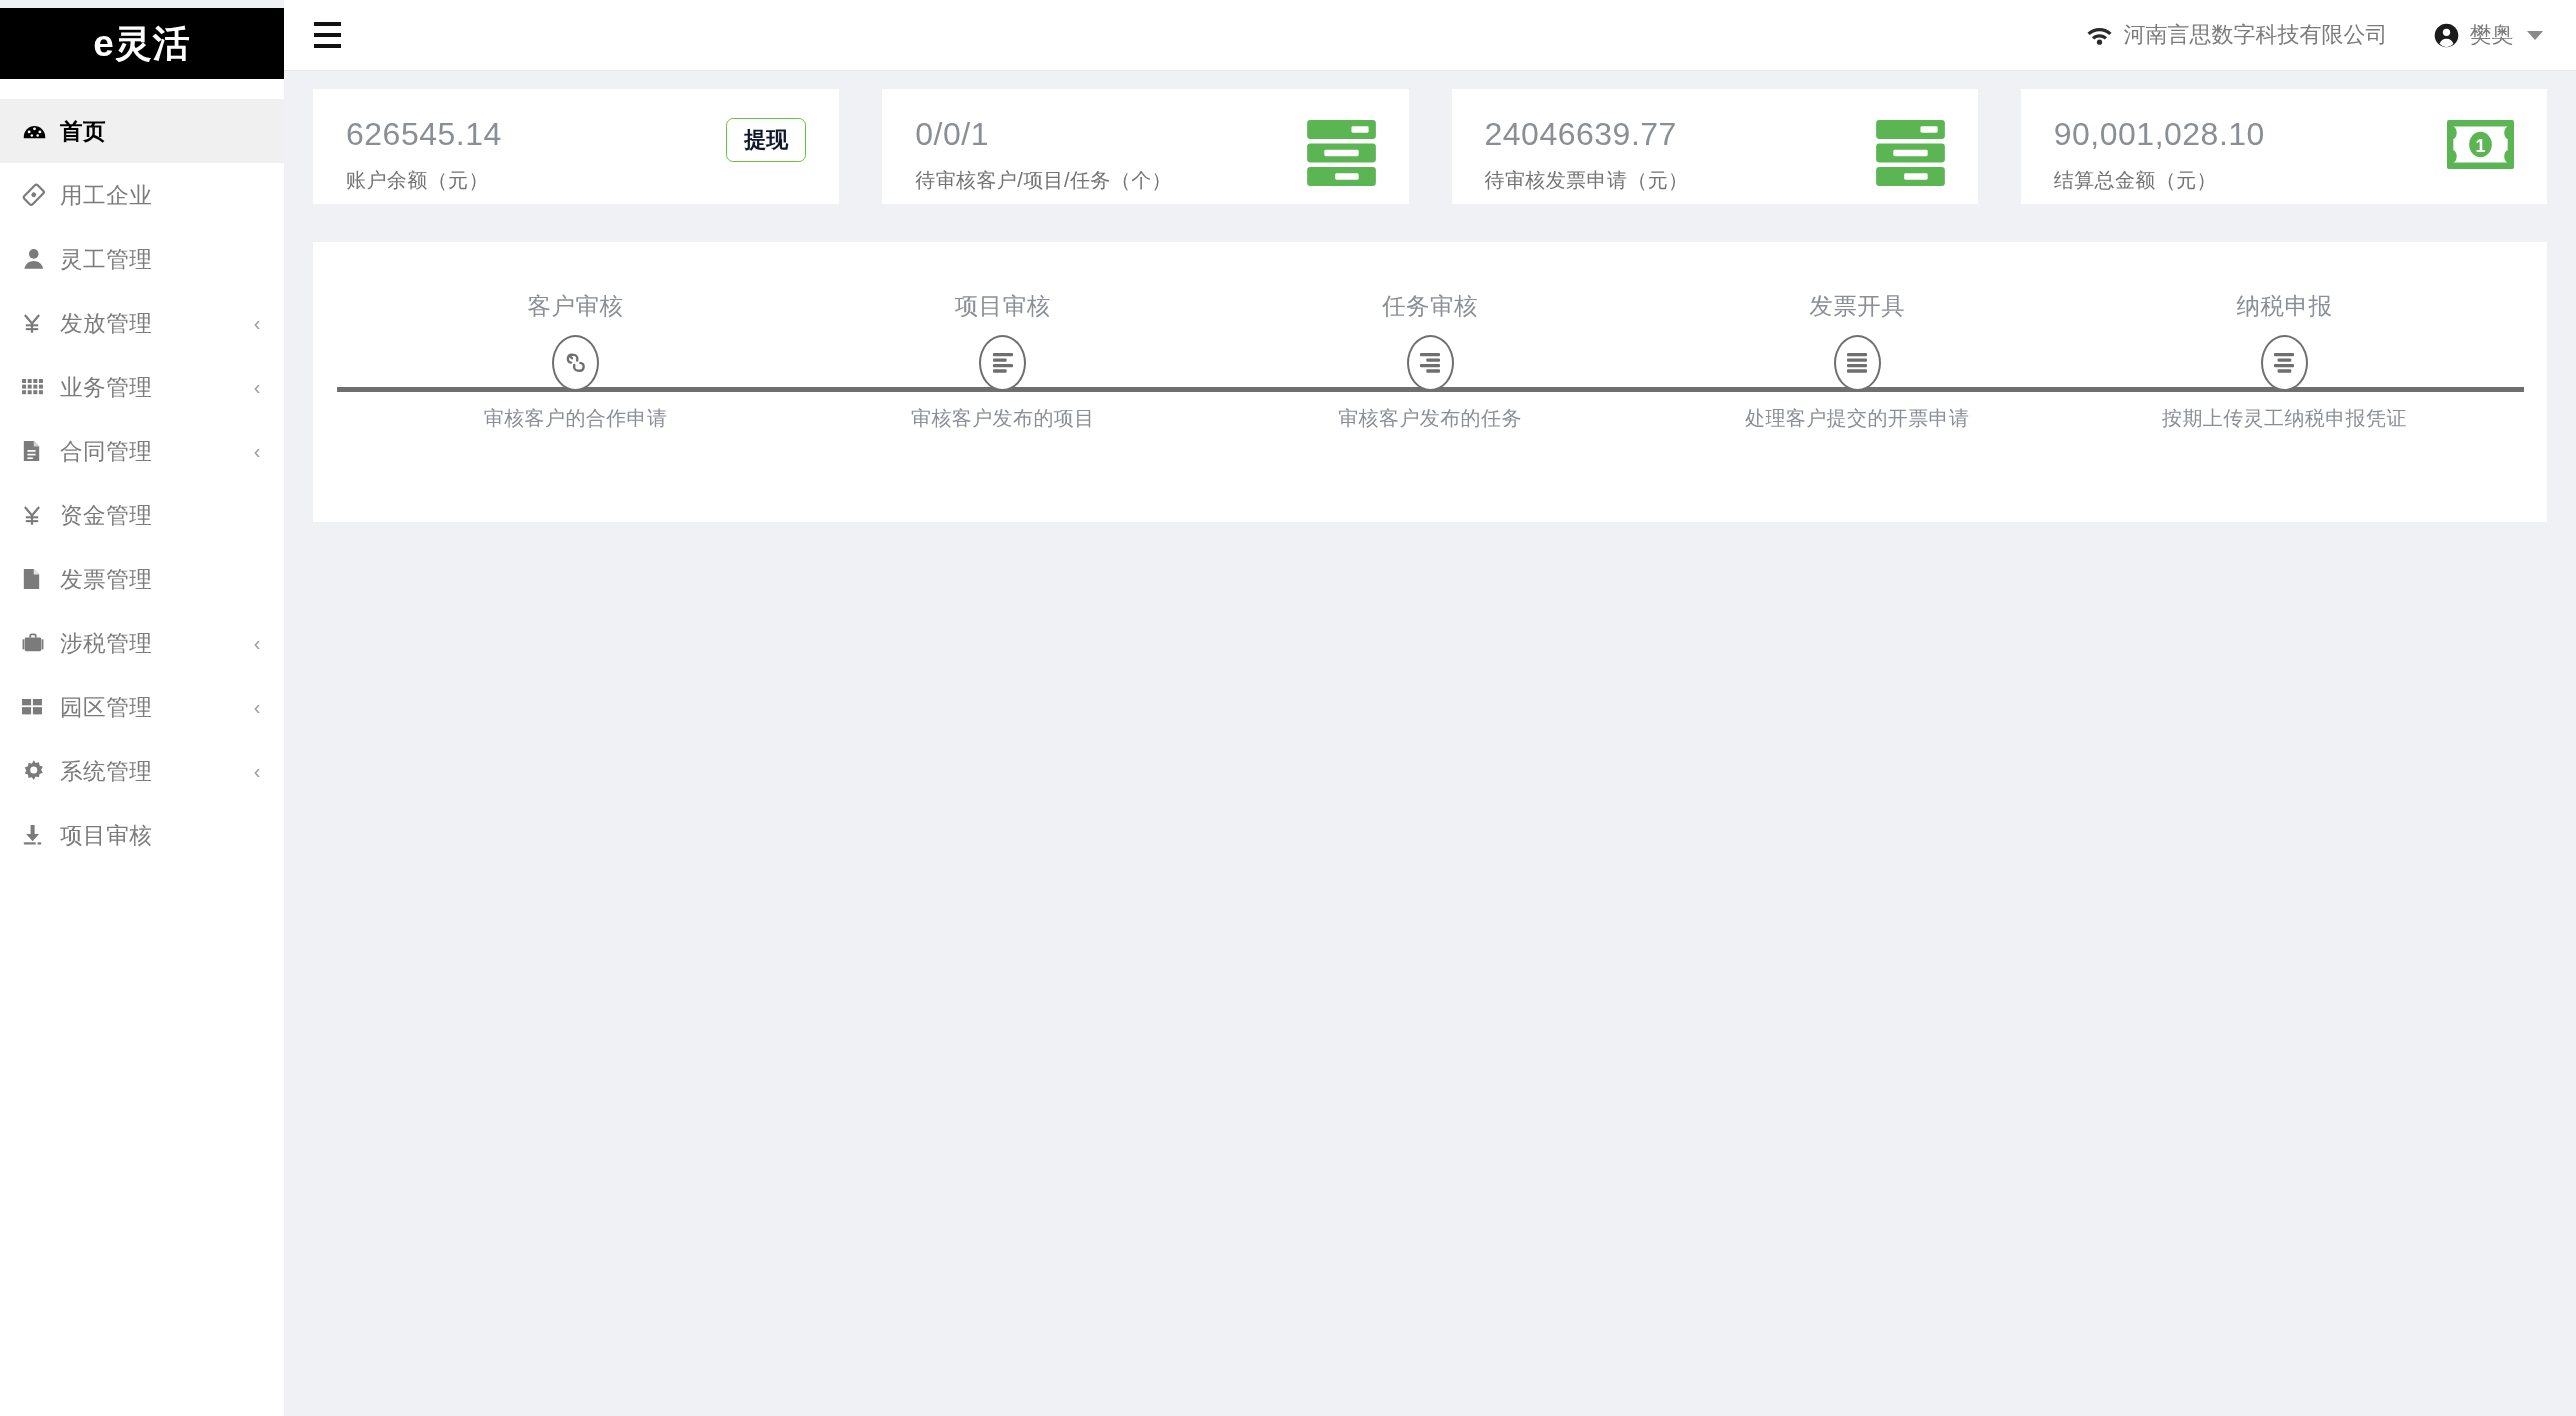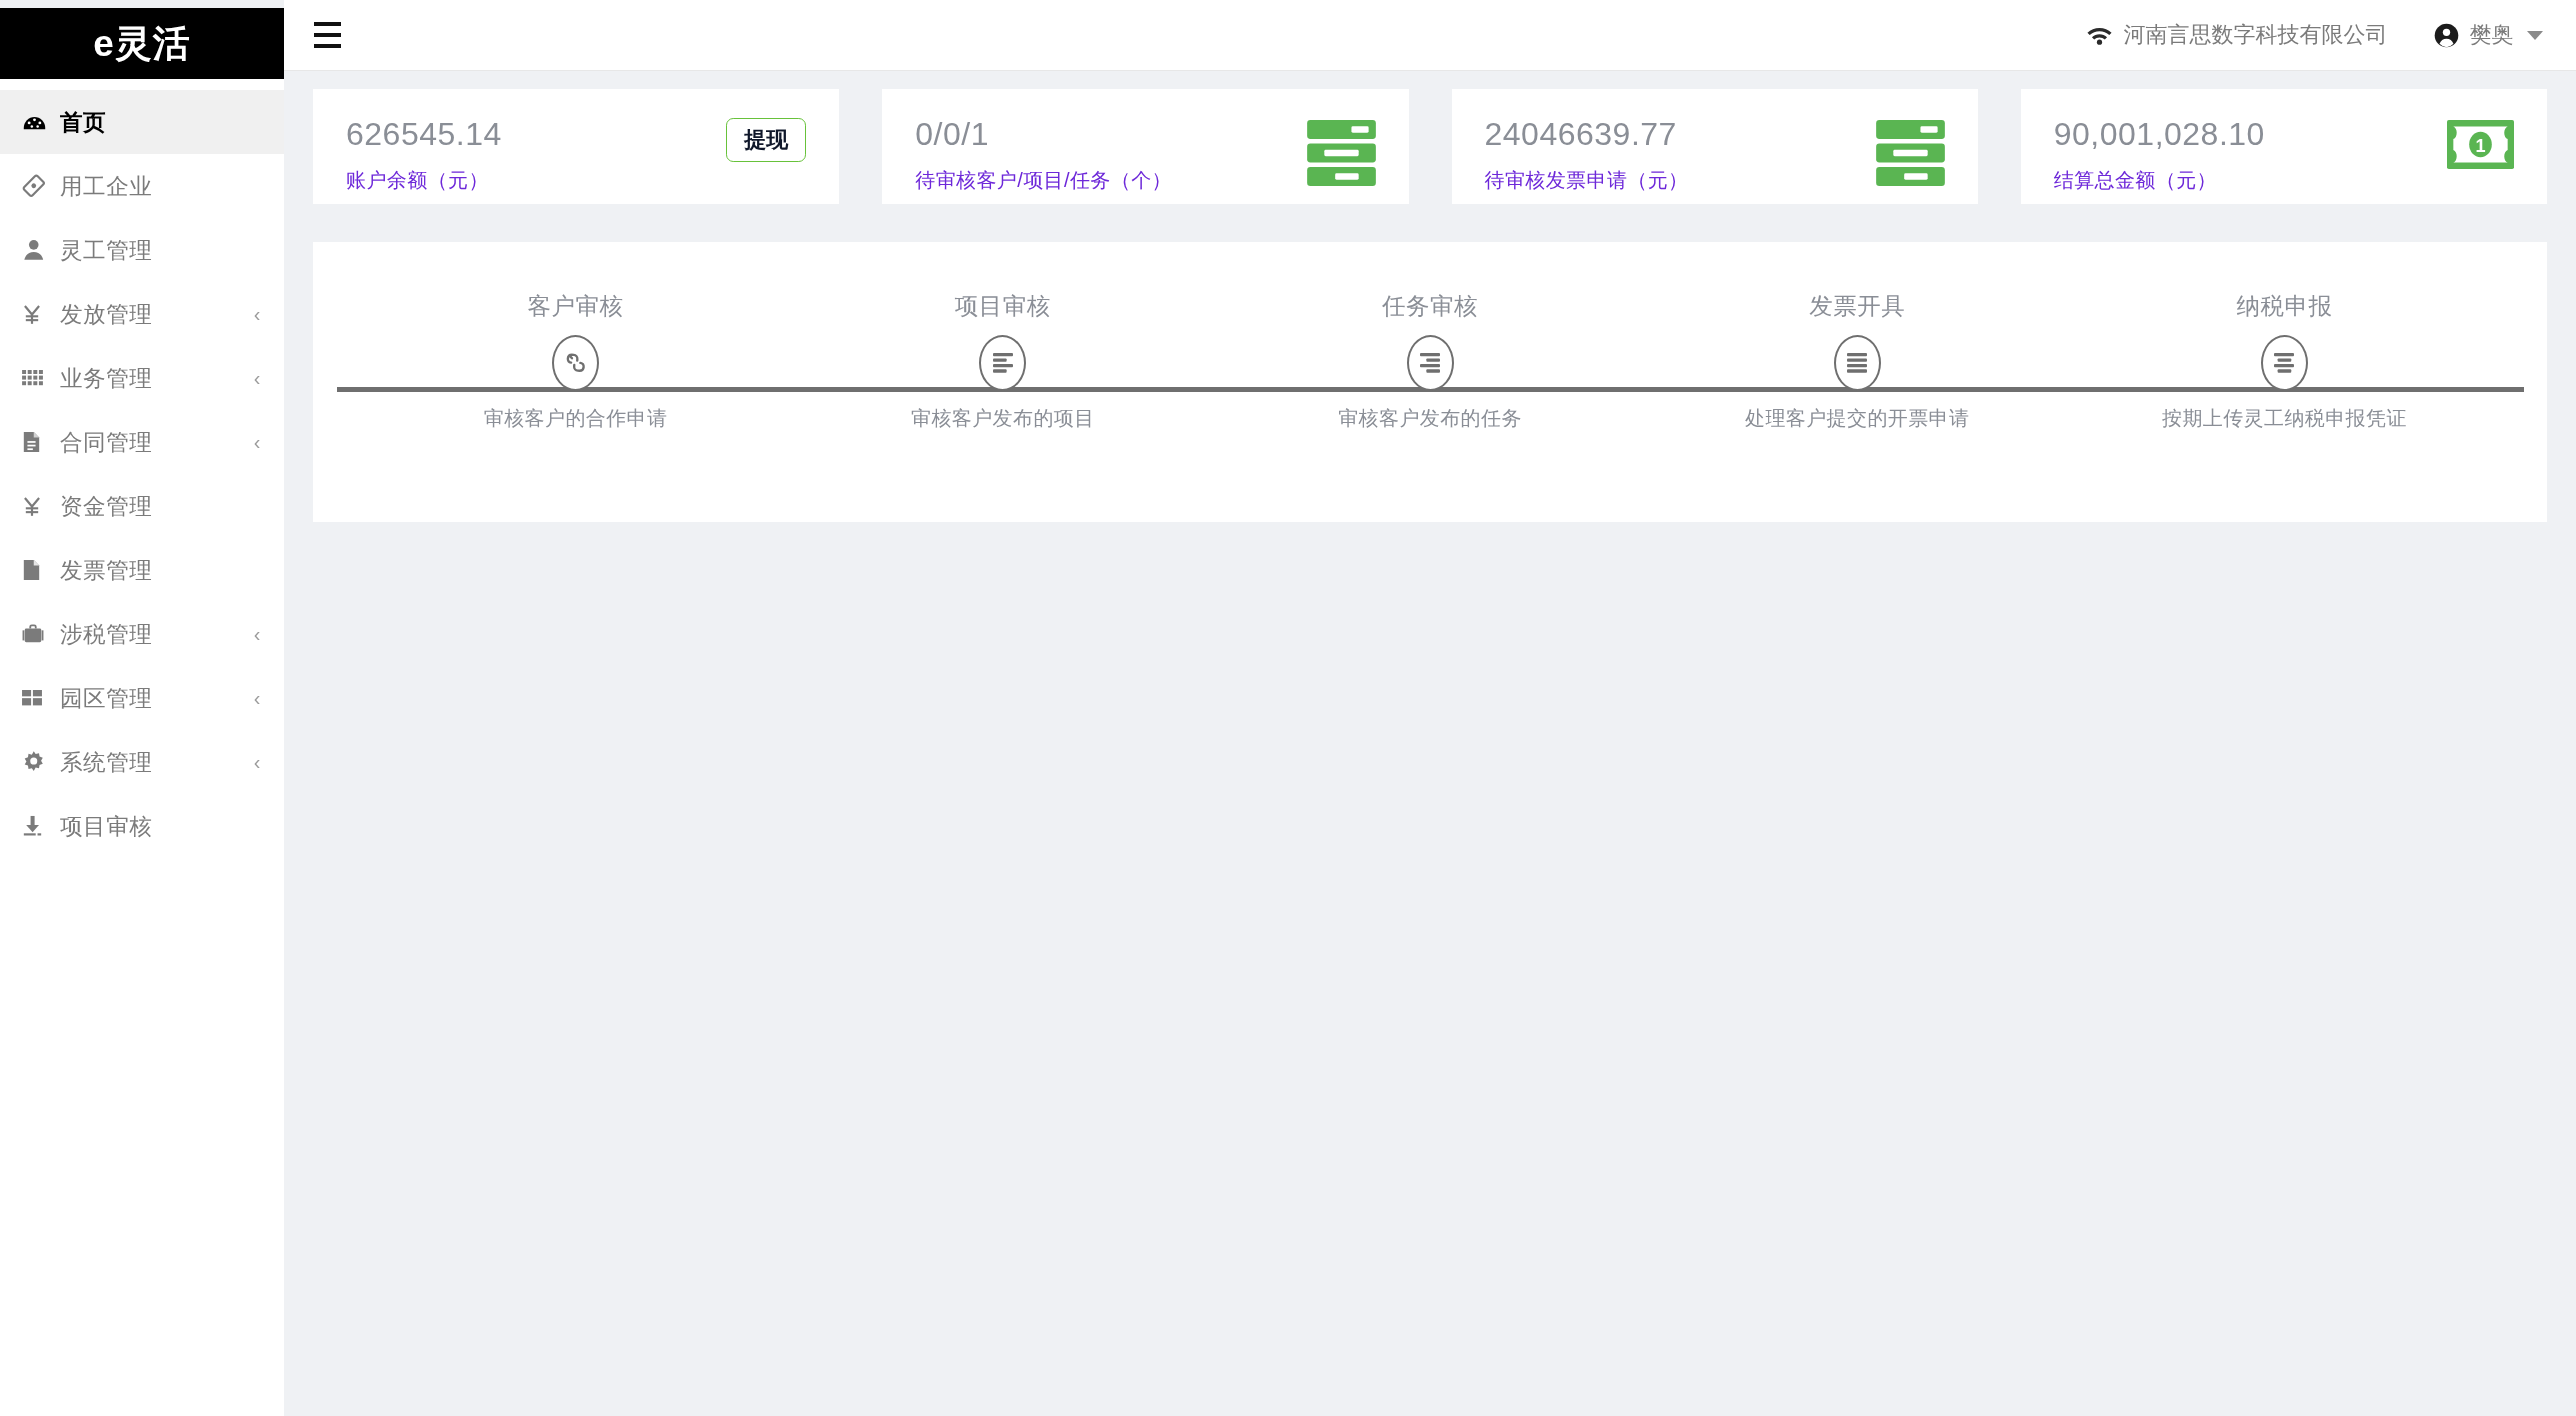--- a/index.html
+++ b/index.html
@@ -21,21 +21,21 @@
     height: 71px; width: 284px;
     background: #000000;
     display: flex; align-items: center; justify-content: center;
   }
   #brand-text {
     color: #ffffff;
     font-size: 37px;
     font-weight: bold;
     letter-spacing: 0.9px;
   }
-  #nav { padding-top: 11px; }
+  #nav { padding-top: 20px; }
   .nav-item {
     position: relative;
     height: 64px;
     display: flex;
     align-items: center;
     padding-left: 22px;
     cursor: pointer;
     background: transparent;
   }
   .nav-item.active { background: #f0f0f0; }
@@ -130,21 +130,21 @@
   .card-value {
     font-size: 32px;
     color: #8a8e96;
     font-weight: 300;
     line-height: 1.15;
     letter-spacing: 0.5px;
   }
   .card-label {
     margin-top: 14.5px;
     font-size: 20px;
-    color: #6d28d9;
+    color: #737373;
     letter-spacing: 0.4px;
   }
   .withdraw-btn {
     margin-top: 1.8px;
     border: 0.9px solid #67c23a;
     border-radius: 7.2px;
     background: #ffffff;
     color: #0f172a;
     font-size: 22px;
     font-weight: bold;

